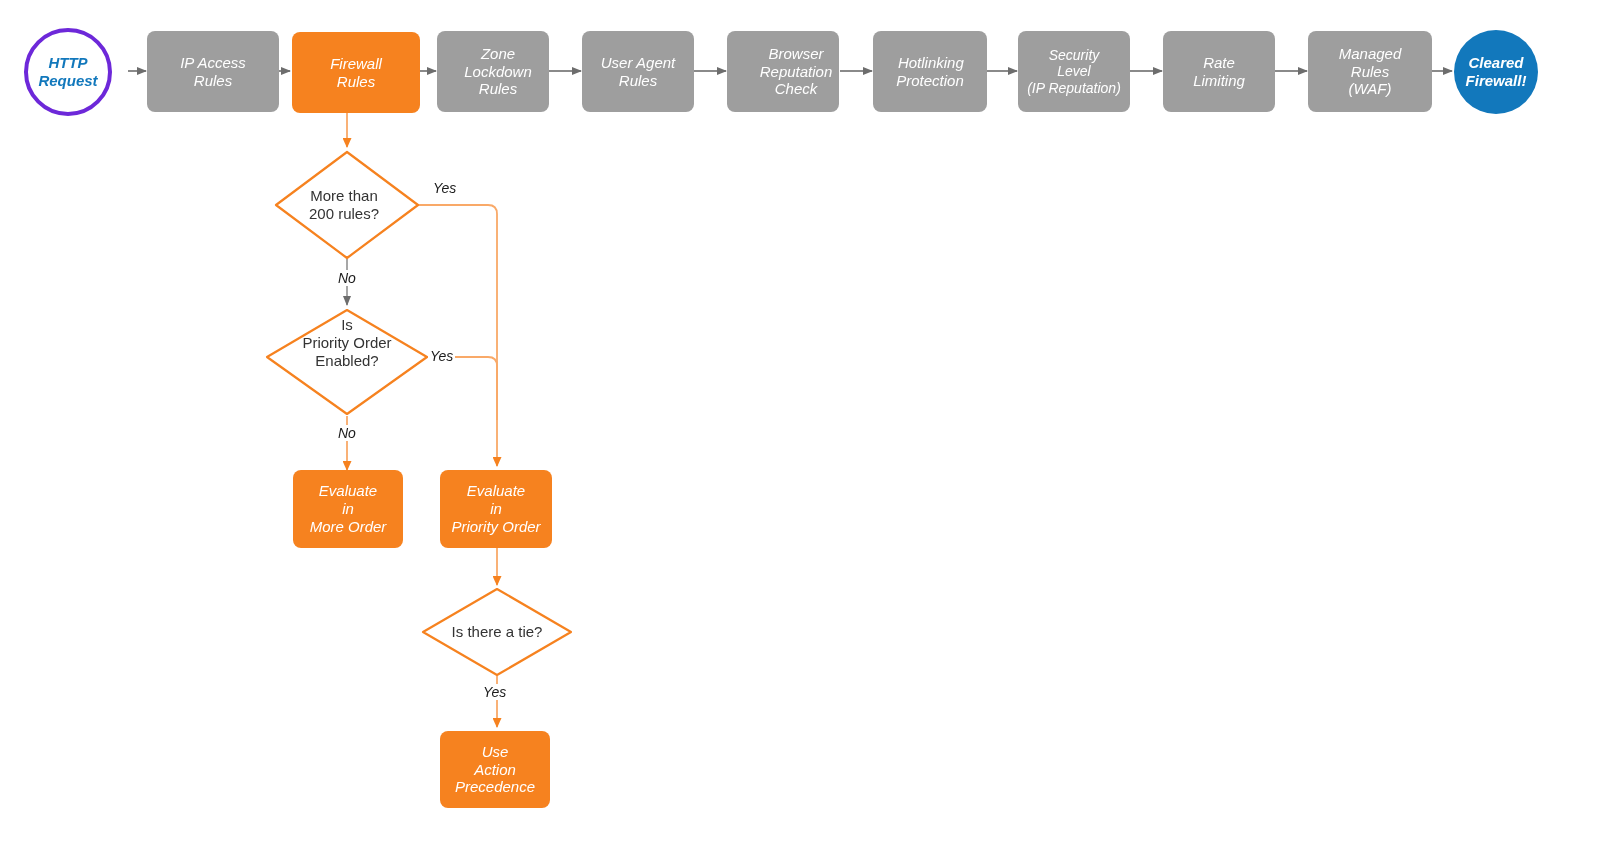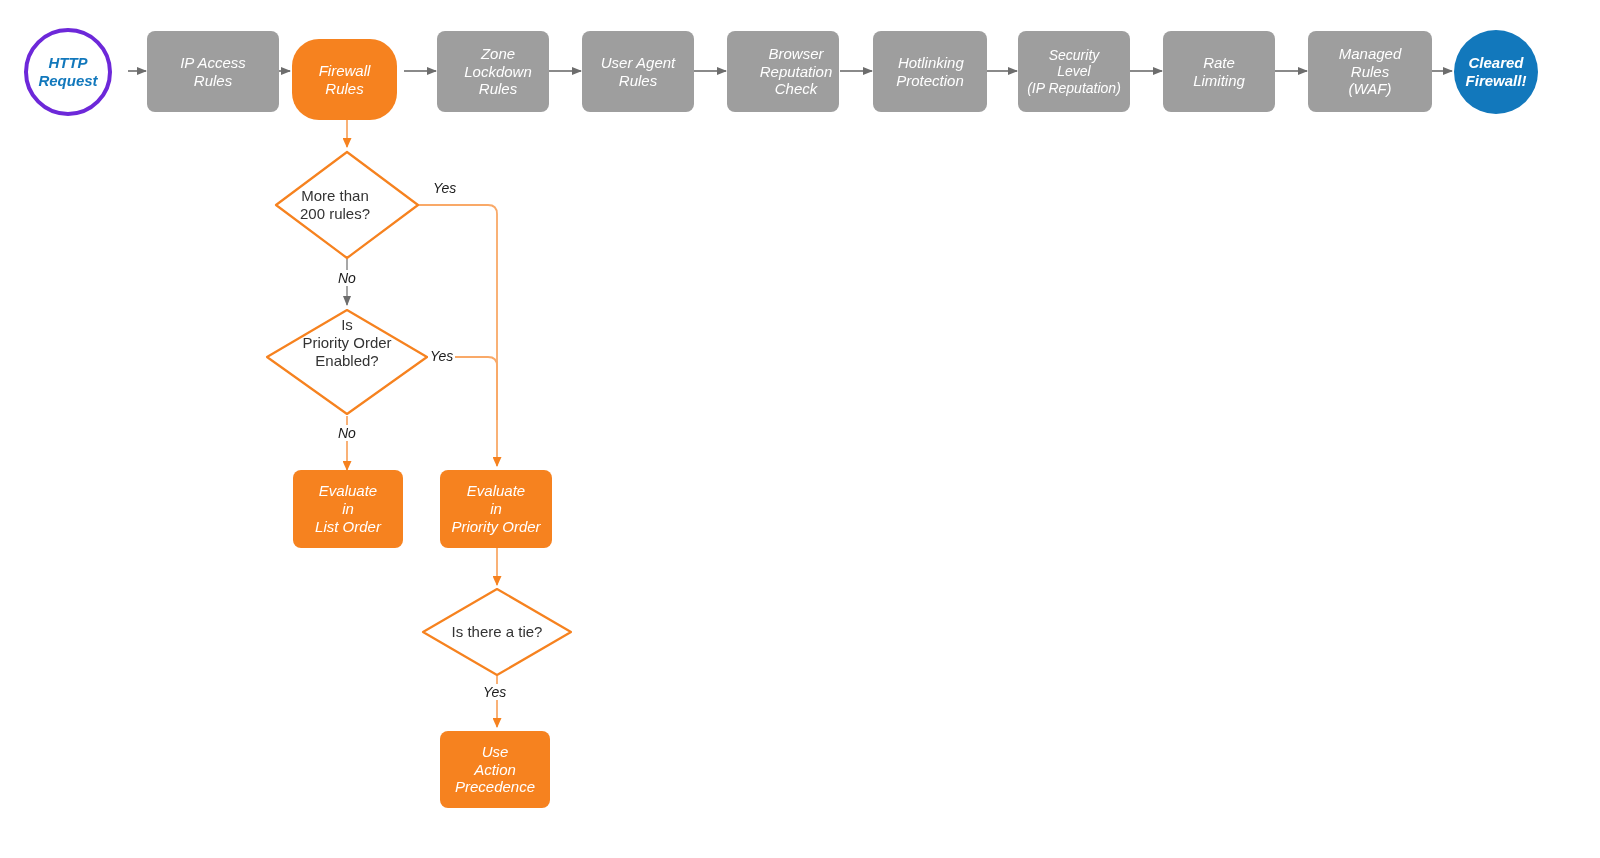--- a/index.html
+++ b/index.html
@@ -146,21 +146,21 @@
     </div>
   </div>
 
   <div class="node box gray" style="left:147px; top:31px; width:132px; height:81px;">
     <div>
       <div>IP Access</div>
       <div>Rules</div>
     </div>
   </div>
 
-  <div class="node box orange" style="left:292px; top:39px; width:105px; height:81px;border-radius:27px;">
+  <div class="node box orange" style="left:292px; top:32px; width:128px; height:81px;">
     <div>
       <div>Firewall</div>
       <div>Rules</div>
     </div>
   </div>
 
   <div class="node box gray" style="left:437px; top:31px; width:112px; height:81px;padding-left:16px;">
     <div>
       <div>Zone</div>
       <div>Lockdown</div>
@@ -213,21 +213,21 @@
     </div>
   </div>
 
   <div class="node circle-node filled" style="left:1454px; top:30px; width:84px; height:84px;">
     <div>
       <div>Cleared</div>
       <div>Firewall!</div>
     </div>
   </div>
 
-  <div class="diamond-label" style="left:265px; top:175px; width:140px; height:60px;">
+  <div class="diamond-label" style="left:274px; top:175px; width:140px; height:60px;">
     <div>
       <div>More than</div>
       <div>200 rules?</div>
     </div>
   </div>
 
   <div class="diamond-label" style="left:267px; top:308px; width:160px; height:70px;">
     <div>
       <div>Is</div>
       <div>Priority Order</div>
@@ -236,21 +236,21 @@
   </div>
 
   <div class="diamond-label" style="left:423px; top:612px; width:148px; height:40px;">
     <div>Is there a tie?</div>
   </div>
 
   <div class="node box orange" style="left:293px; top:470px; width:110px; height:78px;">
     <div>
       <div>Evaluate</div>
       <div>in</div>
-      <div>List Order</div>
+      <div>More Order</div>
     </div>
   </div>
 
   <div class="node box orange" style="left:440px; top:470px; width:112px; height:78px;">
     <div>
       <div>Evaluate</div>
       <div>in</div>
       <div>Priority Order</div>
     </div>
   </div>

